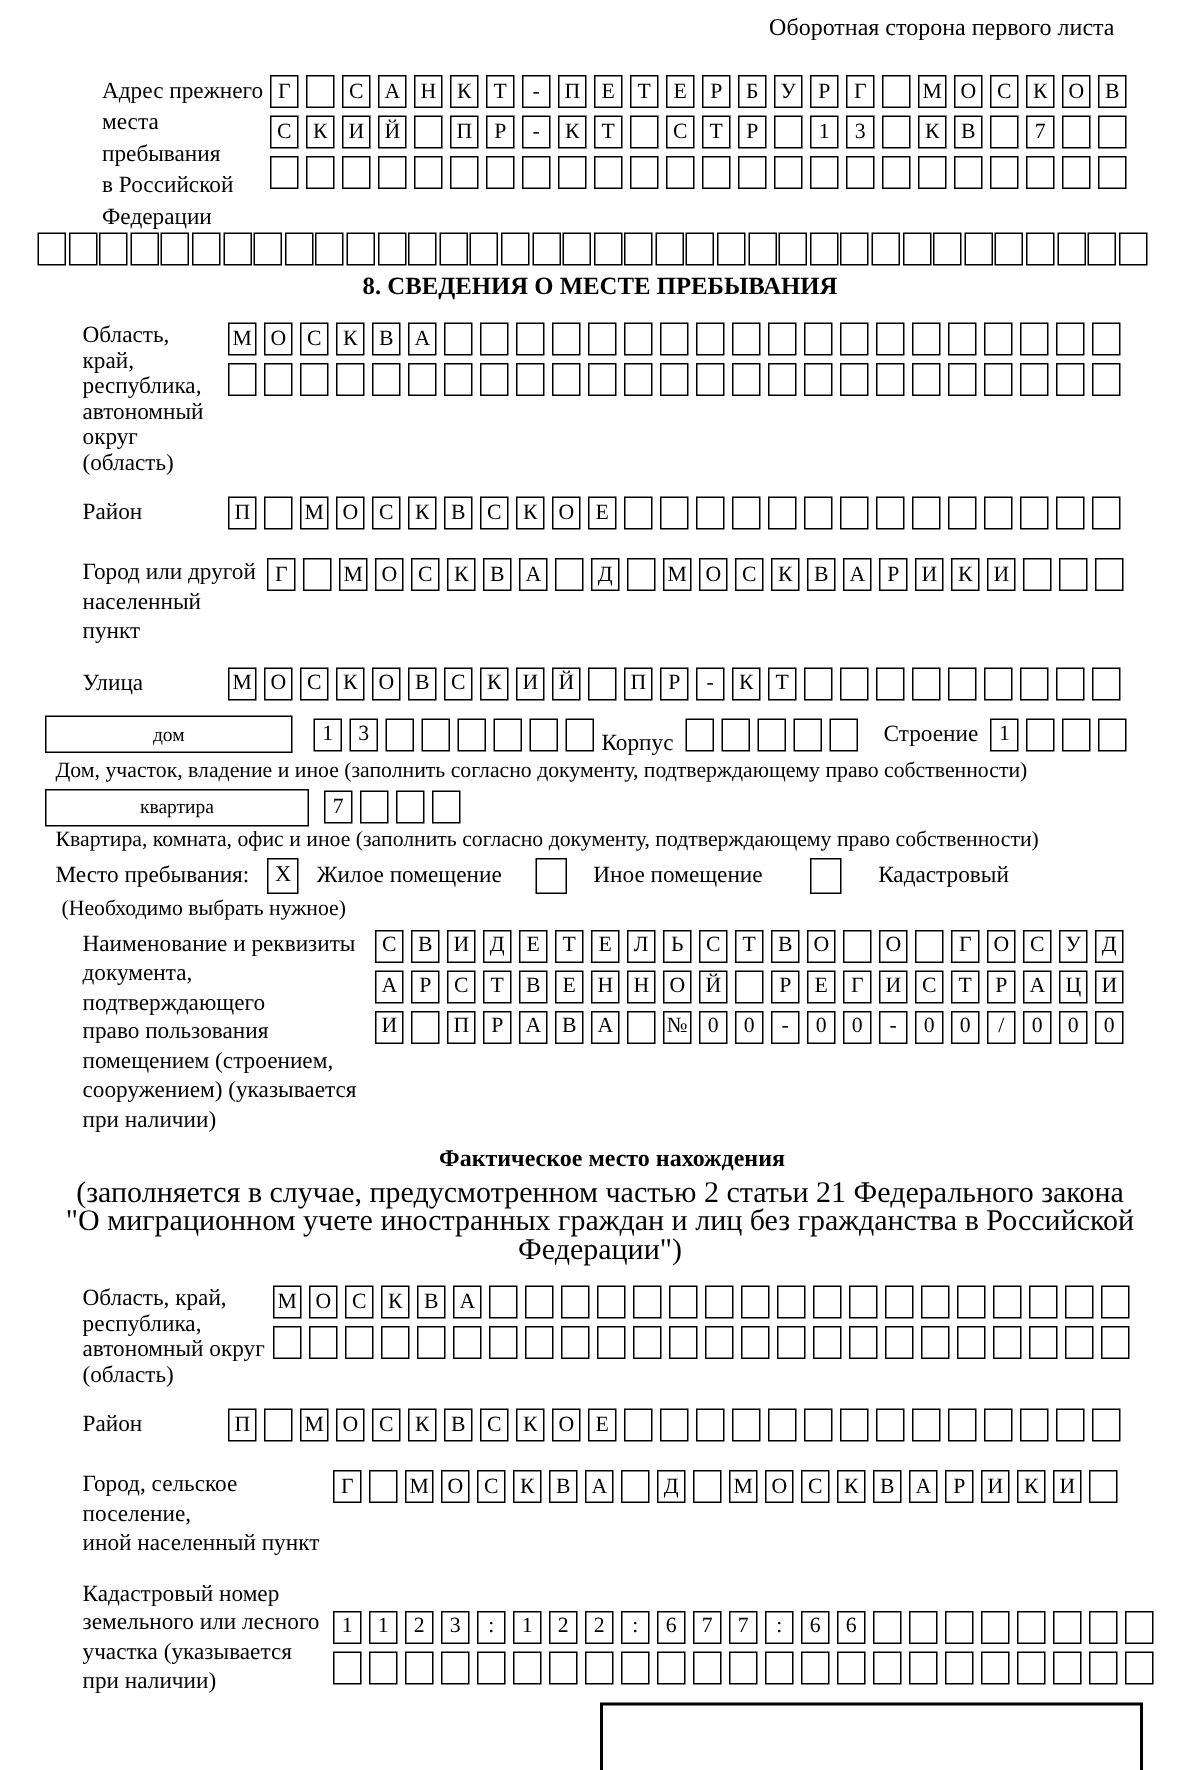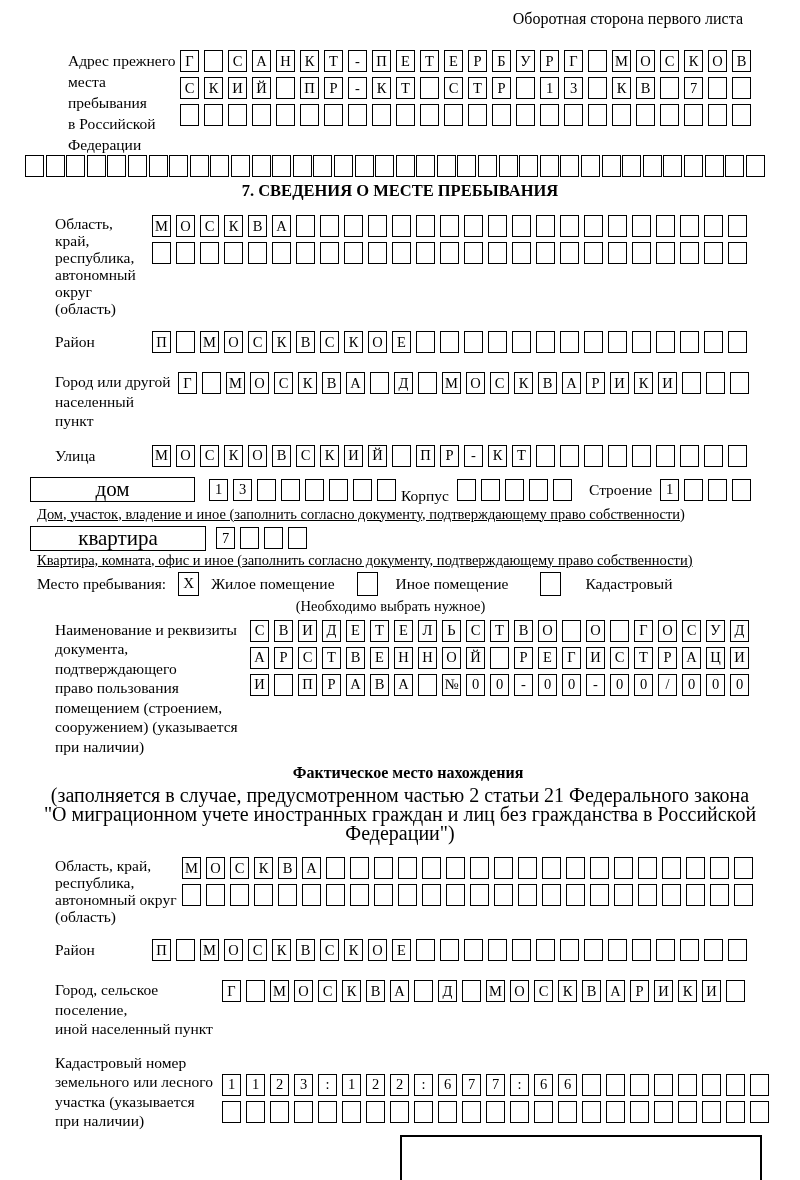--- a/index.html
+++ b/index.html
@@ -47,35 +47,35 @@
   .center { text-align: center; }
   .pre { white-space: pre-line; }
   .h2 { text-align: center; font-weight: bold; font-size: 16.5px; margin: 4px 0 6px 0; }
   .h3 { text-align: center; font-weight: bold; font-size: 16px; margin: 8px 0 4px 0; padding-left: 16px; }
 
   .sec { margin-left: 55px; margin-top: 14px; }
 
   .bigbox {
     border: 1.6px solid #000; height: 25px;
     display: inline-flex; align-items: center; justify-content: center;
-    font-size: 21px; flex: 0 0 auto; background:#fff;
+    font-size: 13px; flex: 0 0 auto; background:#fff;
   }
   .w165 { width: 165px; }
   .w200 { width: 176px; }
   .houserow { margin-left: 30px; margin-top: 3px; align-items: center; }
   .inline-label { font-size: 15.5px; flex: 0 0 auto; margin-top: 12px; }
-  .leftnote { margin-left: 37px; margin-top: 1px; margin-bottom: 3px; text-decoration: underline; }
+  .leftnote { margin-left: 37px; margin-top: 1px; margin-bottom: 3px; }
 
   .stayrow { margin-left: 37px; margin-top: 3px; align-items: center; font-size: 15.5px; }
   .cb {
     width: 21px; height: 24px; border: 1.6px solid #000;
     display: inline-flex; align-items: center; justify-content: center;
     font-size: 15px; flex: 0 0 auto; background:#fff;
   }
-  .staynote { width: 740px; text-align: center; margin-top: 2px; margin-bottom: 4px; padding-left: 41px; }
+  .staynote { width: 740px; margin-top: 2px; margin-bottom: 4px; padding-left: 41px; }
 
   .docblock { margin-top: 5px; }
   .cad-grid { padding-top: 21px; }
 
   .factnotes { text-align: center; font-size: 20px; line-height: 19px; margin-bottom: 6px; }
 
   .stampbox {
     margin-left: 400px; margin-top: 4px;
     width: 362px; height: 178px;
     border: 2px solid #000; background: #fff;
@@ -206,21 +206,21 @@
       <div class="cell"></div>
       <div class="cell"></div>
       <div class="cell"></div>
       <div class="cell"></div>
       <div class="cell"></div>
       <div class="cell"></div>
       <div class="cell"></div>
       <div class="cell"></div>
     </div>
 
-  <div class="h2">7. СВЕДЕНИЯ О МЕСТЕ ПРЕБЫВАНИЯ</div>
+  <div class="h2">8. СВЕДЕНИЯ О МЕСТЕ ПРЕБЫВАНИЯ</div>
 
   <div class="row-flex sec">
     <div class="label lh17 w97">Область, край,
 республика,
 автономный
 округ (область)</div>
     <div class="grid">
       <div class="cellrow">
           <div class="cell">М</div>
           <div class="cell">О</div>

